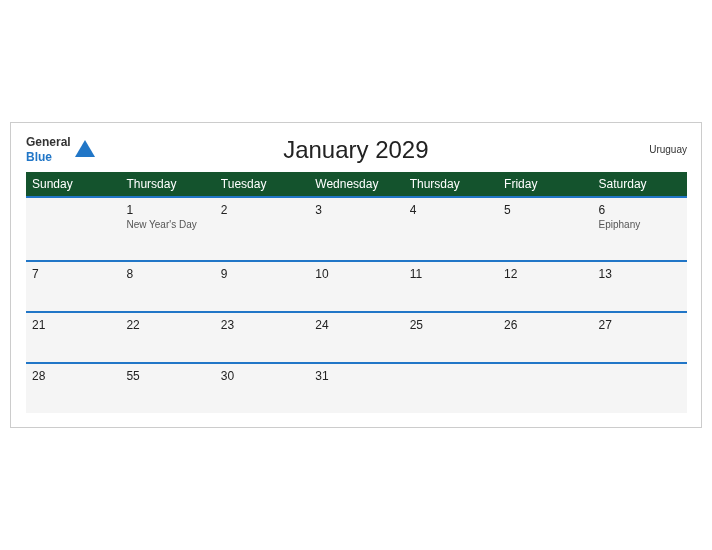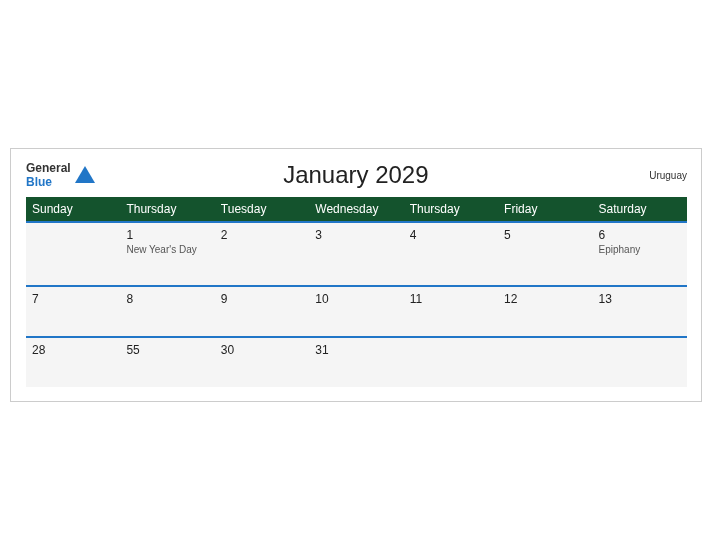--- a/index.html
+++ b/index.html
@@ -174,20 +174,43 @@
           </td>
           <td>
             <span class="day-number">12</span>
           </td>
           <td>
             <span class="day-number">13</span>
           </td>
         </tr>
         <tr>
           <td>
+            <span class="day-number">21</span>
+          </td>
+          <td>
+            <span class="day-number">22</span>
+          </td>
+          <td>
+            <span class="day-number">23</span>
+          </td>
+          <td>
+            <span class="day-number">24</span>
+          </td>
+          <td>
+            <span class="day-number">25</span>
+          </td>
+          <td>
+            <span class="day-number">26</span>
+          </td>
+          <td>
+            <span class="day-number">27</span>
+          </td>
+        </tr>
+        <tr>
+          <td>
             <span class="day-number">28</span>
           </td>
           <td>
             <span class="day-number">55</span>
           </td>
           <td>
             <span class="day-number">30</span>
           </td>
           <td>
             <span class="day-number">31</span>

